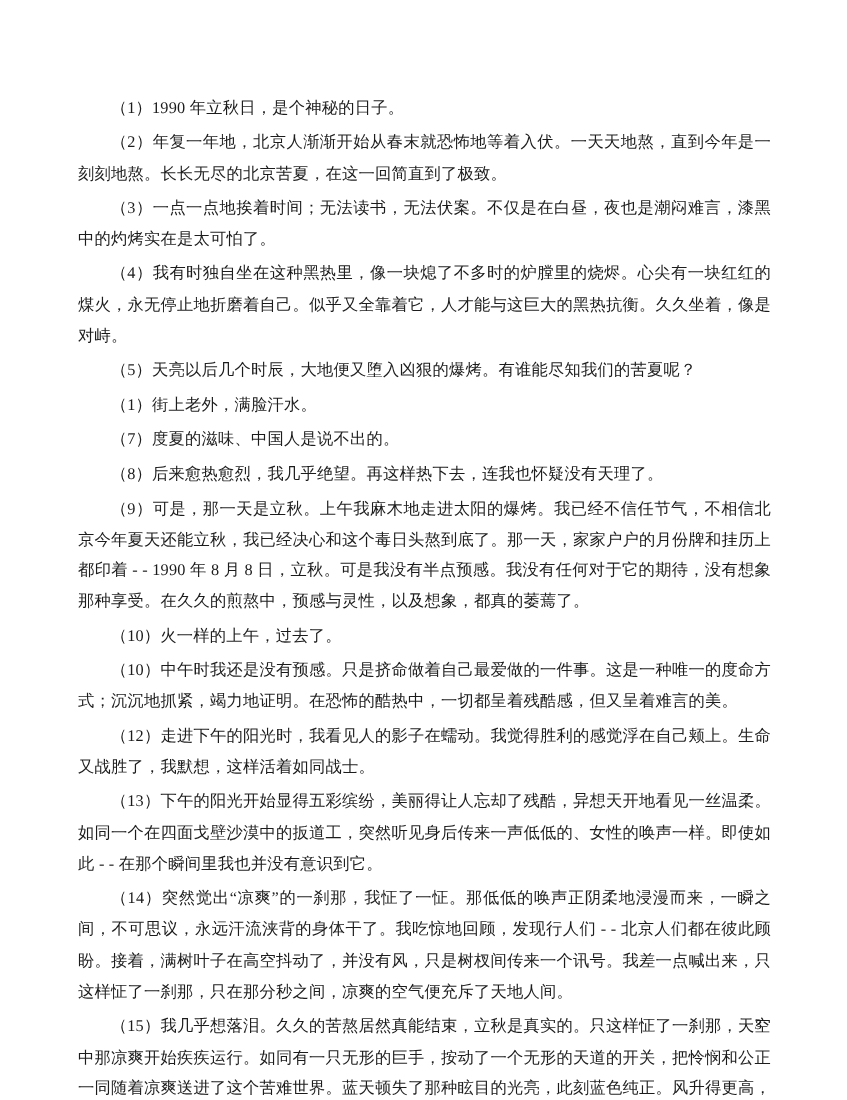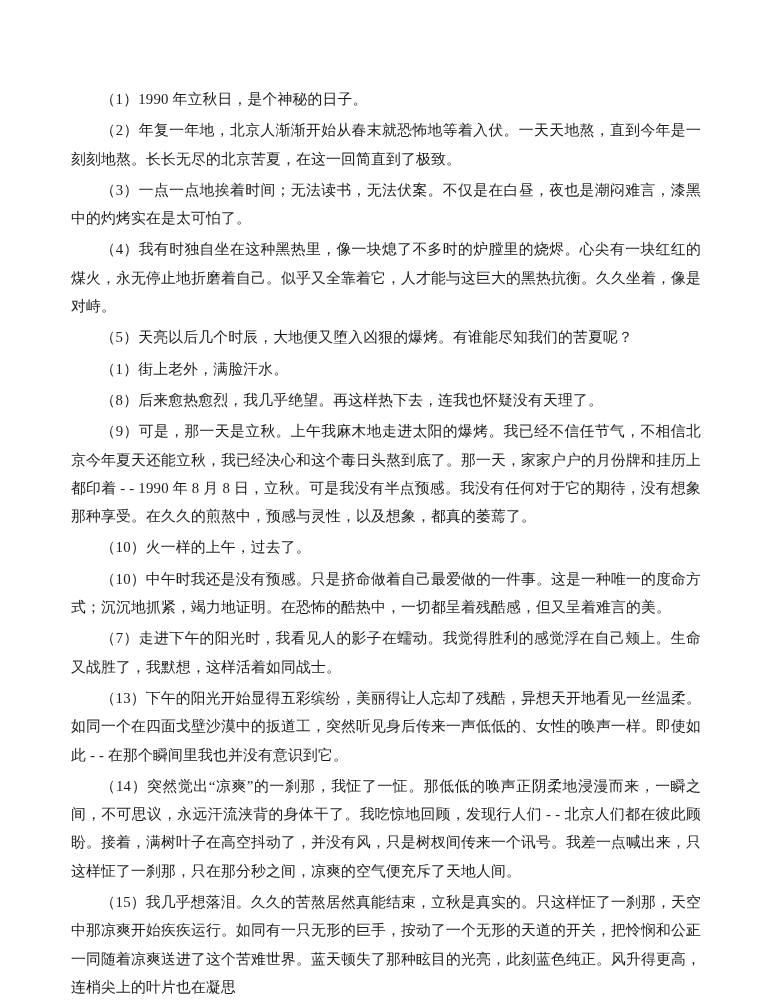--- a/index.html
+++ b/index.html
@@ -47,24 +47,25 @@
 <body>
 
 <div class="page">
   <div>
       <p class="para"><span>（1）1990 年立秋日，是个神秘的日子。</span></p>
       <p class="para"><span>（2）年复一年地，北京人渐渐开始从春末就恐怖地等着入伏。一天天地熬，直到今年是一刻刻地熬。长长无尽的北京苦夏，在这一回简直到了极致。</span></p>
       <p class="para"><span>（3）一点一点地挨着时间；无法读书，无法伏案。不仅是在白昼，夜也是潮闷难言，漆黑中的灼烤实在是太可怕了。</span></p>
       <p class="para"><span>（4）我有时独自坐在这种黑热里，像一块熄了不多时的炉膛里的烧烬。心尖有一块红红的煤火，永无停止地折磨着自己。似乎又全靠着它，人才能与这巨大的黑热抗衡。久久坐着，像是对峙。</span></p>
       <p class="para"><span>（5）天亮以后几个时辰，大地便又堕入凶狠的爆烤。有谁能尽知我们的苦夏呢？</span></p>
       <p class="para"><span>（1）街上老外，满脸汗水。</span></p>
+      <p class="para"><span>（7）度夏的滋味、中国人是说不出的。</span></p>
       <p class="para"><span>（8）后来愈热愈烈，我几乎绝望。再这样热下去，连我也怀疑没有天理了。</span></p>
       <p class="para"><span>（9）可是，那一天是立秋。上午我麻木地走进太阳的爆烤。我已经不信任节气，不相信北京今年夏天还能立秋，我已经决心和这个毒日头熬到底了。那一天，家家户户的月份牌和挂历上都印着 - - 1990 年 8 月 8 日，立秋。可是我没有半点预感。我没有任何对于它的期待，没有想象那种享受。在久久的煎熬中，预感与灵性，以及想象，都真的萎蔫了。</span></p>
       <p class="para"><span>（10）火一样的上午，过去了。</span></p>
       <p class="para"><span>（10）中午时我还是没有预感。只是挤命做着自己最爱做的一件事。这是一种唯一的度命方式；沉沉地抓紧，竭力地证明。在恐怖的酷热中，一切都呈着残酷感，但又呈着难言的美。</span></p>
-      <p class="para"><span>（7）走进下午的阳光时，我看见人的影子在蠕动。我觉得胜利的感觉浮在自己颊上。生命又战胜了，我默想，这样活着如同战士。</span></p>
+      <p class="para"><span>（12）走进下午的阳光时，我看见人的影子在蠕动。我觉得胜利的感觉浮在自己颊上。生命又战胜了，我默想，这样活着如同战士。</span></p>
       <p class="para"><span>（13）下午的阳光开始显得五彩缤纷，美丽得让人忘却了残酷，异想天开地看见一丝温柔。如同一个在四面戈壁沙漠中的扳道工，突然听见身后传来一声低低的、女性的唤声一样。即使如此 - - 在那个瞬间里我也并没有意识到它。</span></p>
       <p class="para"><span>（14）突然觉出“凉爽”的一刹那，我怔了一怔。</span><span class="underline">那低低的唤声正阴柔地浸漫而来</span><span>，一瞬之间，不可思议，永远汗流浃背的身体干了。我吃惊地回顾，发现行人们 - - 北京人们都在彼此顾盼。接着，满树叶子在高空抖动了，并没有风，只是树杈间传来一个讯号。我差一点喊出来，只这样怔了一刹那，</span><span class="underline">只在那分秒之间，凉爽的空气便充斥了天地人间。</span></p>
       <p class="para"><span>（15）我几乎想落泪。久久的苦熬居然真能结束，立秋是真实的。只这样怔了一刹那，天空中那凉爽开始疾疾运行。如同有一只无形的巨手，按动了一个无形的天道的开关，把怜悯和公正一同随着凉爽送进了这个苦难世界。蓝天顿失了那种眩目的光亮，此刻蓝色纯正。风升得更高，连梢尖上的叶片也在凝思</span></p>
     </div>
 </div>
 
 <div class="page-number">3</div>
 
 </body></html>

